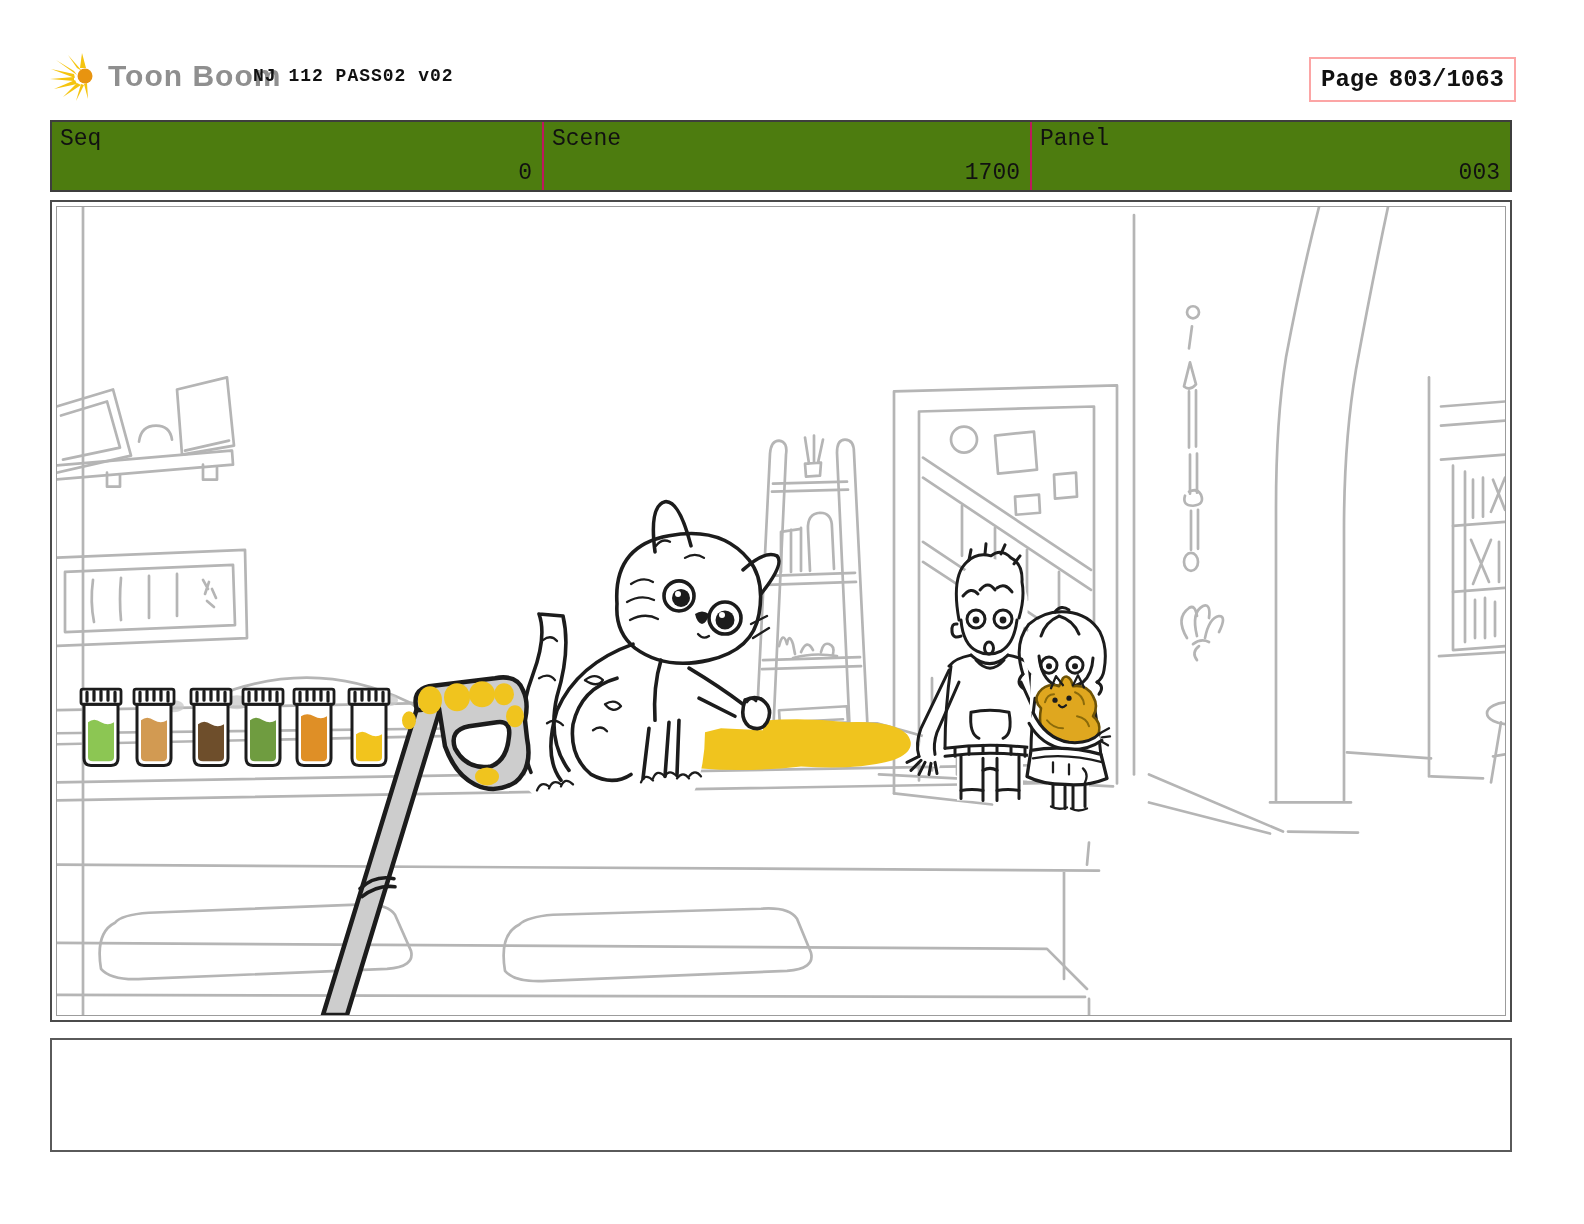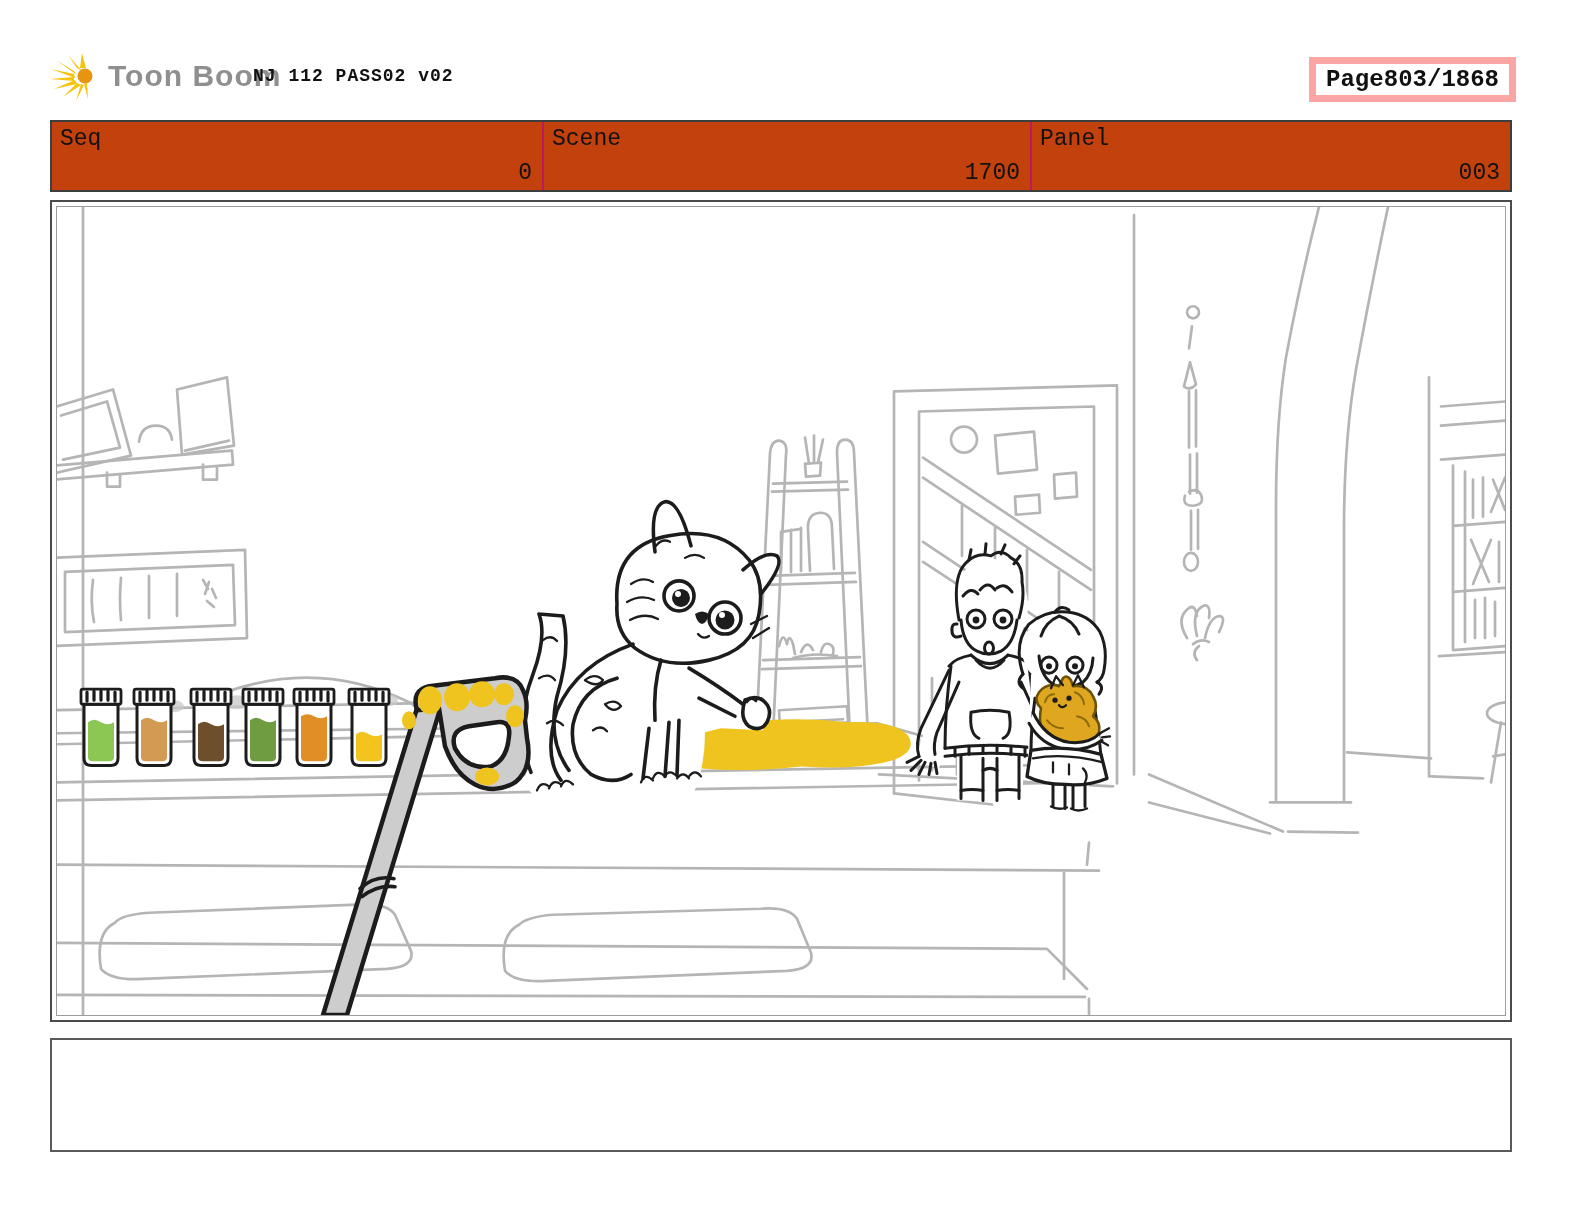--- a/index.html
+++ b/index.html
@@ -4,25 +4,25 @@
 <style>
   html,body{margin:0;padding:0;background:#ffffff;}
   #page{position:relative;width:1584px;height:1224px;background:#fff;overflow:hidden;
         font-family:"Liberation Mono","DejaVu Sans Mono",monospace;color:#111;}
   
   #logo{position:absolute;left:50px;top:50px;display:flex;align-items:center;gap:6px;}
   #logo .logo-text{font-family:"Liberation Sans","DejaVu Sans",sans-serif;
         font-weight:bold;font-size:30px;color:var(--logo-gray);letter-spacing:1px;}
   #doc-title{position:absolute;left:253px;top:66px;font-size:18px;font-weight:bold;letter-spacing:1px;}
   #page-box{position:absolute;left:1309px;top:57px;width:207px;height:45px;box-sizing:border-box;
-        border:7px solid #fca5a5;display:flex;justify-content:space-between;align-items:center;
+        border:2px solid #fca5a5;display:flex;justify-content:space-between;align-items:center;
         padding:0 10px;font-size:24px;font-weight:bold;}
   
   #meta-row{position:absolute;left:50px;top:120px;width:1462px;height:72px;box-sizing:border-box;
-        display:flex;border:2px solid #3e3e3e;background:#c2410c;}
+        display:flex;border:2px solid #3e3e3e;background:#4d7c0f;}
   .meta-cell{position:relative;box-sizing:border-box;height:100%;font-size:23px;}
   .meta-cell + .meta-cell{border-left:2px solid #be185d;}
   .meta-label{position:absolute;left:8px;top:4px;}
   .meta-value{position:absolute;right:10px;bottom:4px;}
   
   #panel{position:absolute;left:50px;top:200px;width:1462px;height:822px;box-sizing:border-box;
         border:2px solid #4b4b4b;background:#fff;}
   #panel-inner{position:absolute;left:4px;top:4px;right:4px;bottom:4px;
         border:1px solid #9c9c9c;overflow:hidden;}
   #drawing{display:block;width:100%;height:100%;}
@@ -68,21 +68,21 @@
         <path d="M38,49 L34,34 L37,33 Z"></path>
       </g>
       <circle cx="35" cy="26" r="7.5" fill="var(--logo-orange)"></circle>
       <path d="M31,22 a6,6 0 1 0 9,8 a4.5,4.5 0 1 1 -9,-8" fill="#fff" opacity="0.9"></path>
     </svg>
     <span class="logo-text">Toon Boom</span>
   </div>
   <div id="doc-title">NJ 112 PASS02 v02</div>
   <div id="page-box">
     <span>Page</span>
-    <span>803/1868</span>
+    <span>803/1063</span>
   </div>
 
   <div id="meta-row">
     <div class="meta-cell" style="width:490px">
       <span class="meta-label">Seq</span>
       <span class="meta-value">0</span>
     </div>
     <div class="meta-cell" style="width:488px">
       <span class="meta-label">Scene</span>
       <span class="meta-value">1700</span>

